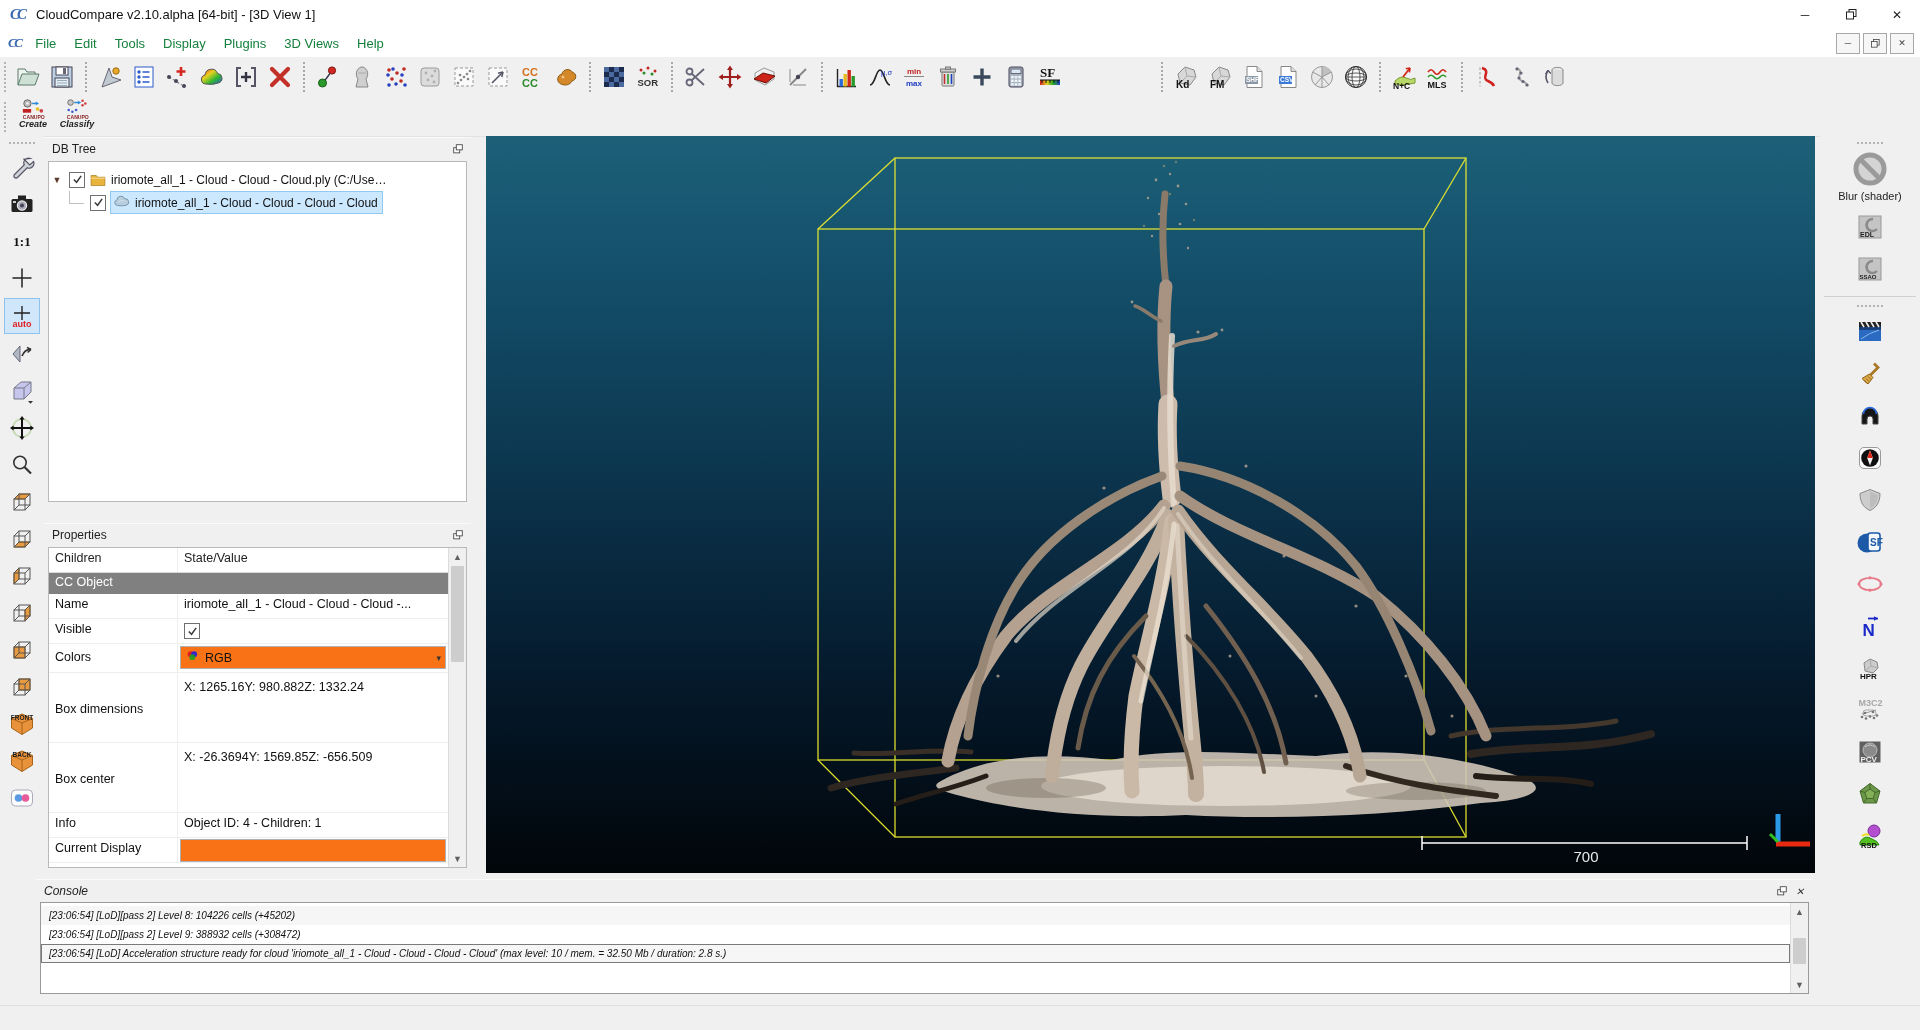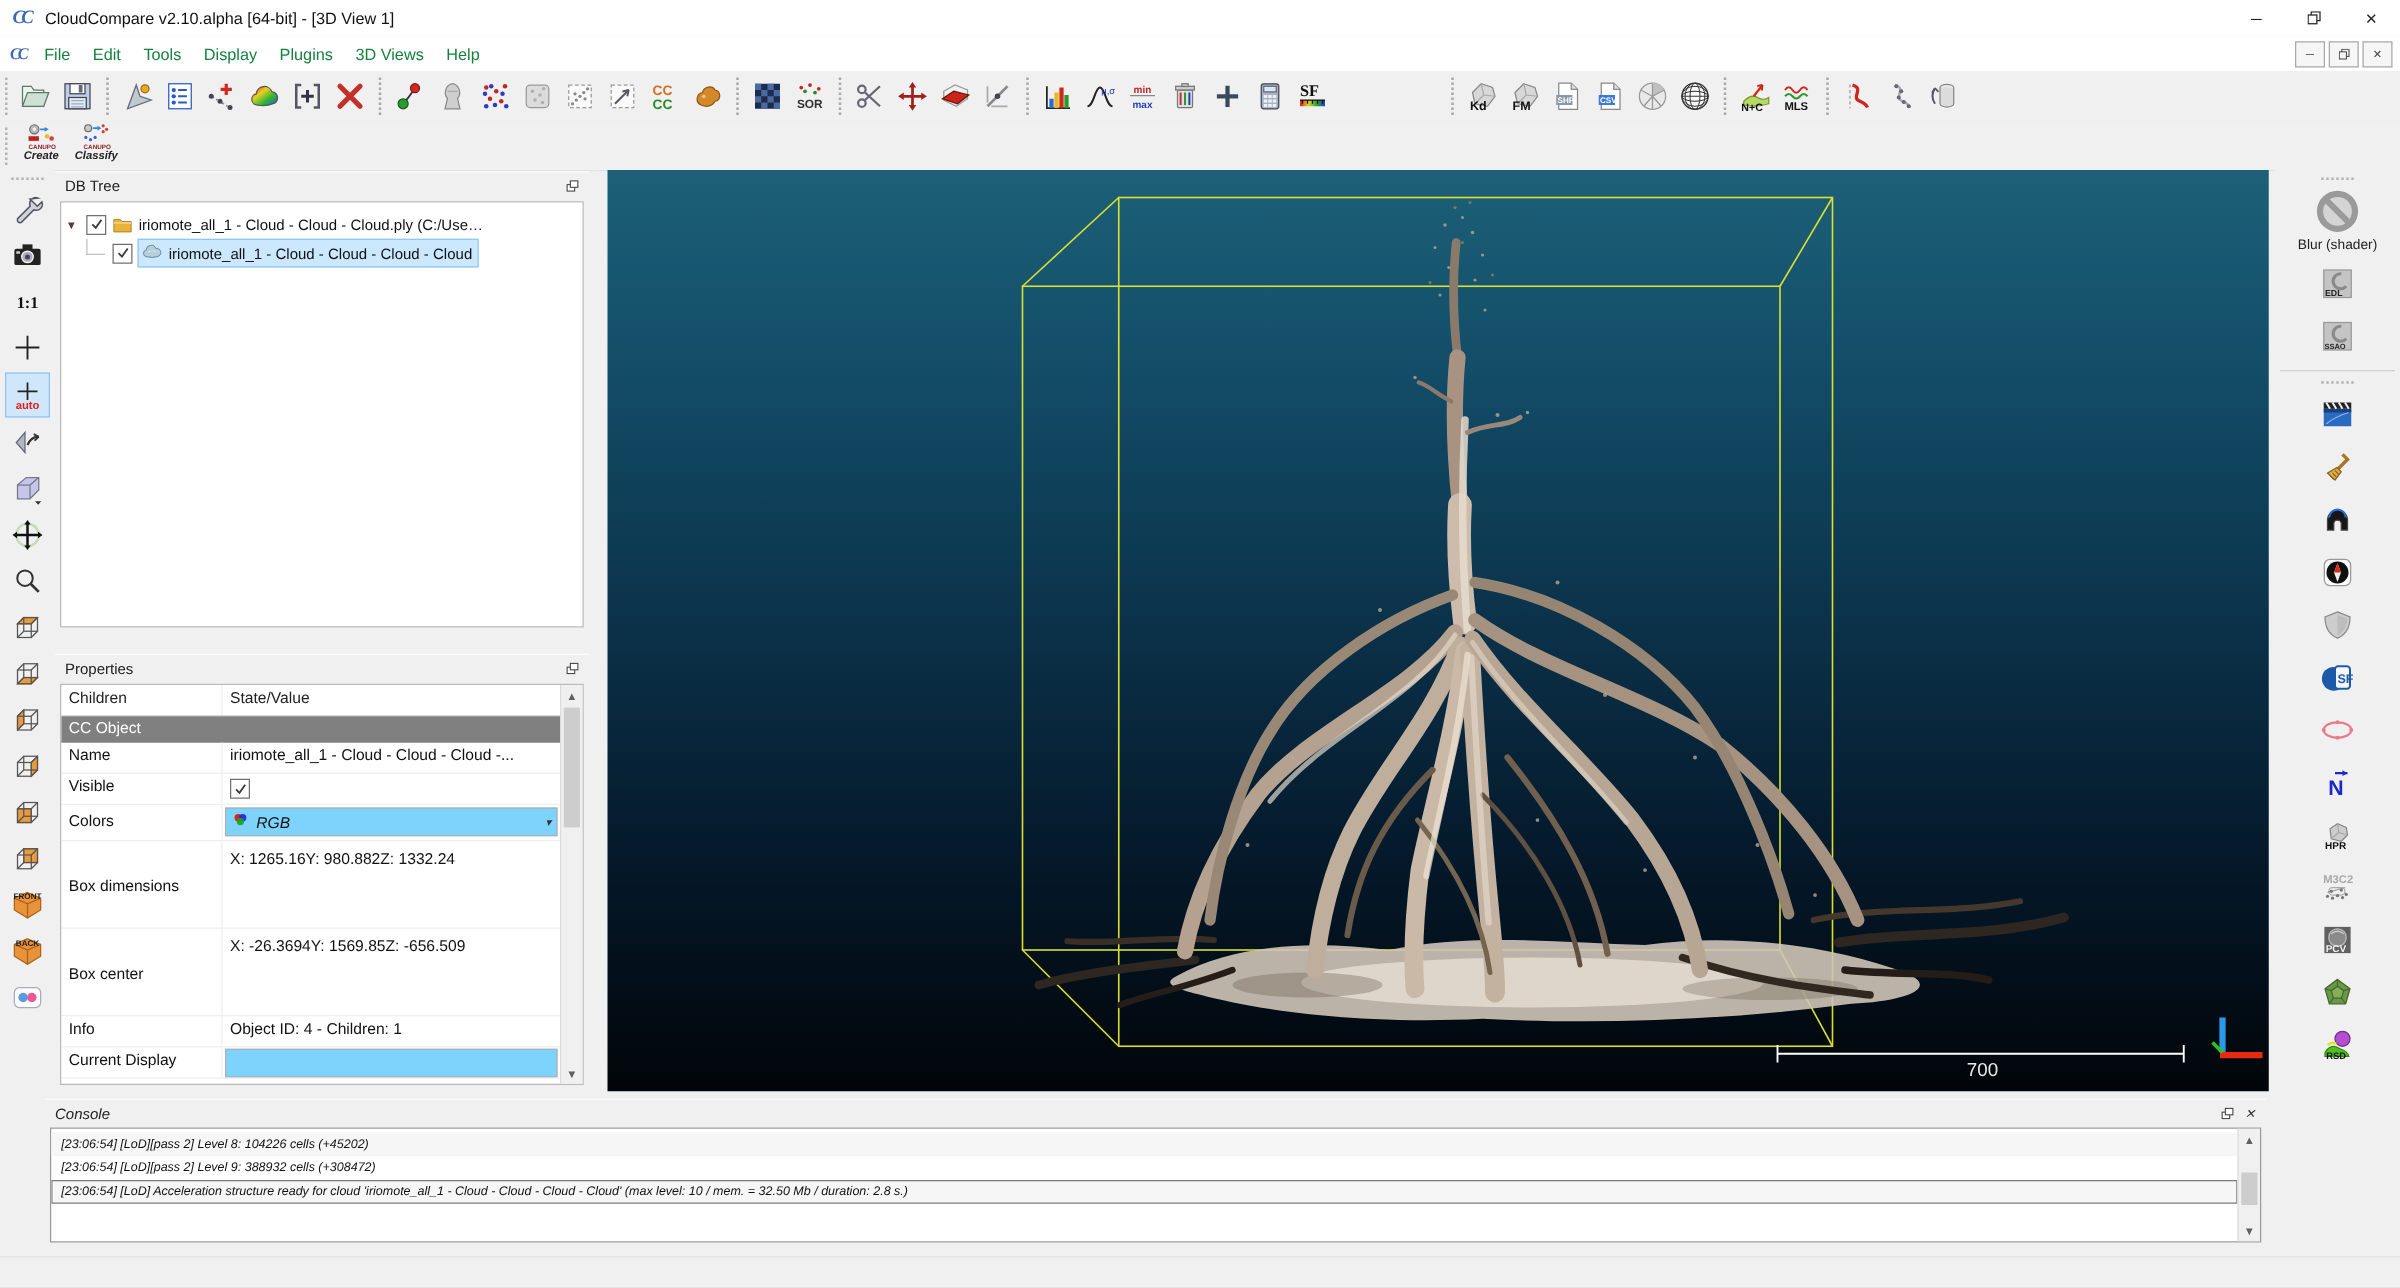--- a/index.html
+++ b/index.html
@@ -76,22 +76,22 @@
   .prow{display:flex;border-bottom:1px solid #eeeeee;align-items:stretch;}
   .pcell-l{width:118px;flex:none;padding:3px 4px 0 6px;border-right:1px solid #eeeeee;
            overflow:hidden;white-space:nowrap;}
   .pcell-r{flex:1;padding:3px 4px 0 6px;overflow:hidden;white-space:nowrap;display:flex;align-items:flex-start;}
   .prow-header{height:24px;border-bottom:1px solid #d8d8d8;font-size:12.5px;color:#222;}
   .prow-section{height:20px;background:#808080;color:#ffffff;border-bottom:1px solid #808080;}
   .prow-section .pcell-full{padding:2px 6px;}
   .h3line{height:69px;}
   .h3line .pcell-l{display:flex;align-items:center;}
   .vstack{display:flex;flex-direction:row;line-height:22px;}
-  .combo{flex:1;height:21px;border:1px solid #b0b0b0;background:#7dd3fc;display:flex;
-         align-items:center;font-size:12.5px;padding:0 4px;margin-top:-1px;font-style:italic;}
+  .combo{flex:1;height:21px;border:1px solid #b0b0b0;background:#f97316;display:flex;
+         align-items:center;font-size:12.5px;padding:0 4px;margin-top:-1px;}
   .combo .arrow{margin-left:auto;font-size:9px;color:#333;}
   .vscroll{width:17px;flex:none;background:#f0f0f0;border-left:1px solid #dcdcdc;
            display:flex;flex-direction:column;align-items:center;}
   .vs-arrow{width:17px;height:17px;display:flex;align-items:center;justify-content:center;
             color:#606060;font-size:9px;}
   .vs-thumb{width:13px;background:#cdcdcd;border-radius:1px;}
   .vs-track{flex:1;width:17px;display:flex;justify-content:center;}
   
   .viewport{position:absolute;left:486px;top:136px;width:1329px;height:737px;
             background:linear-gradient(#1d6078 0%,#14506b 18%,#0d3952 42%,#051b2e 72%,#010509 100%);

